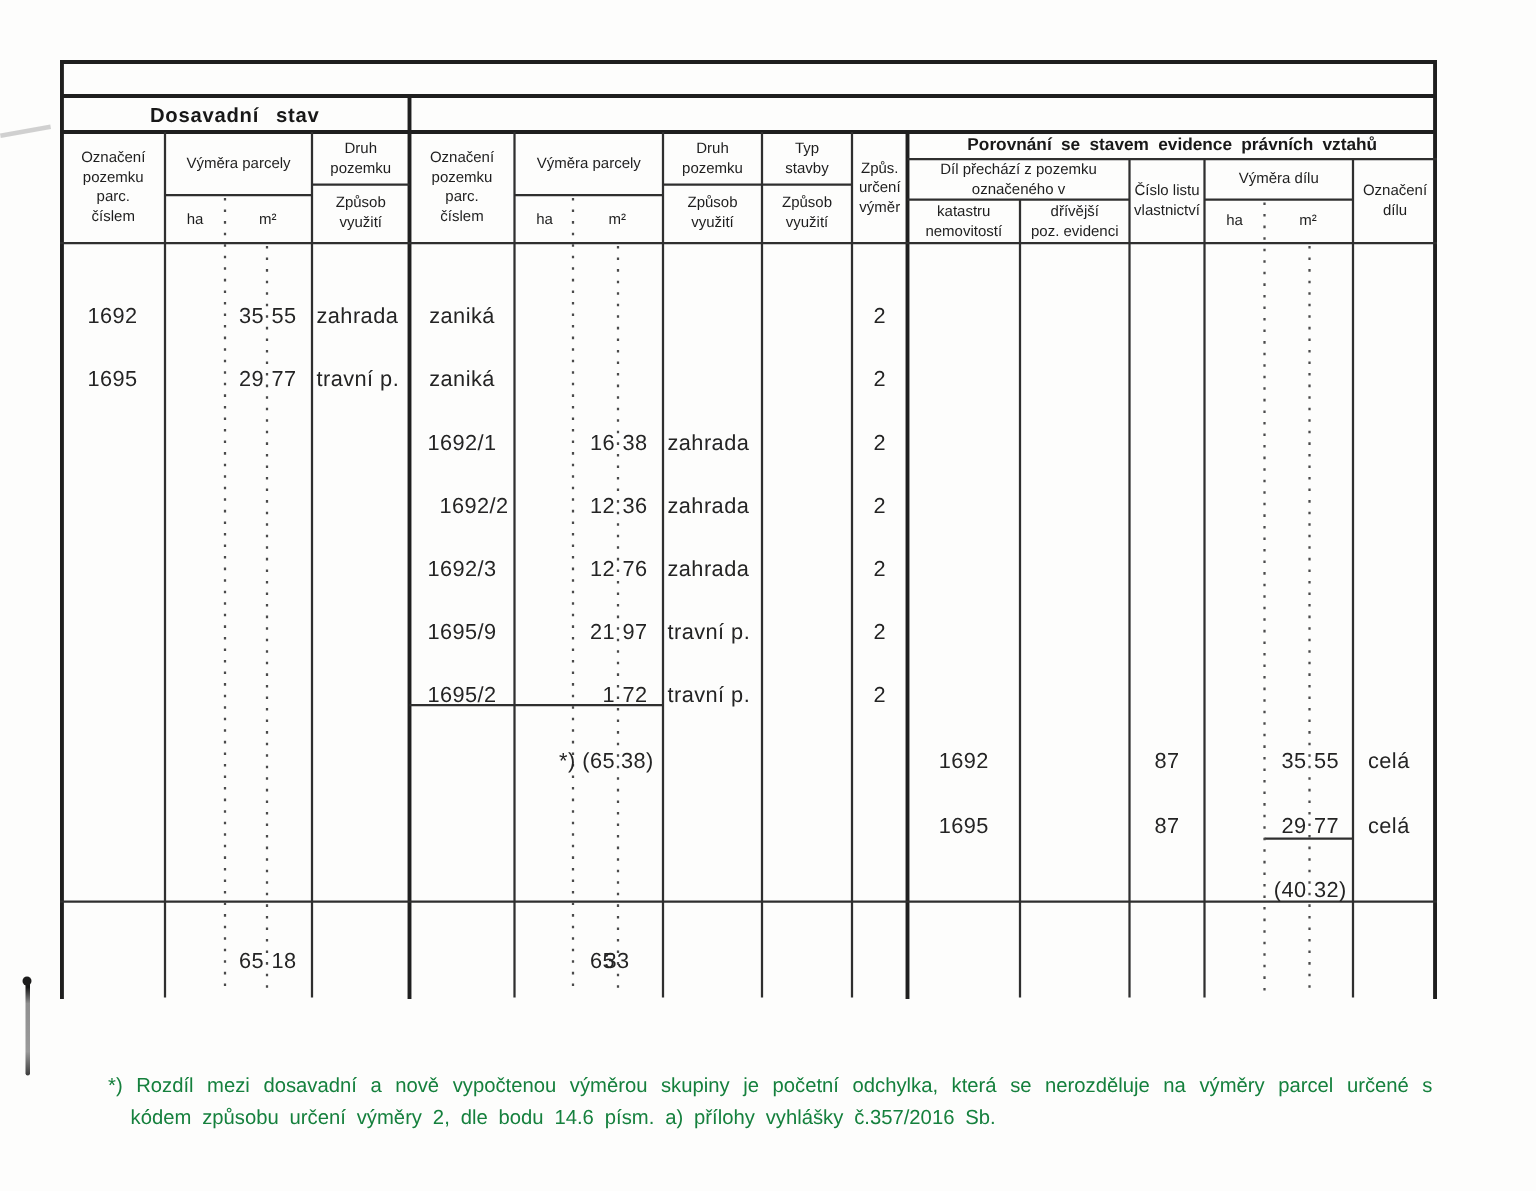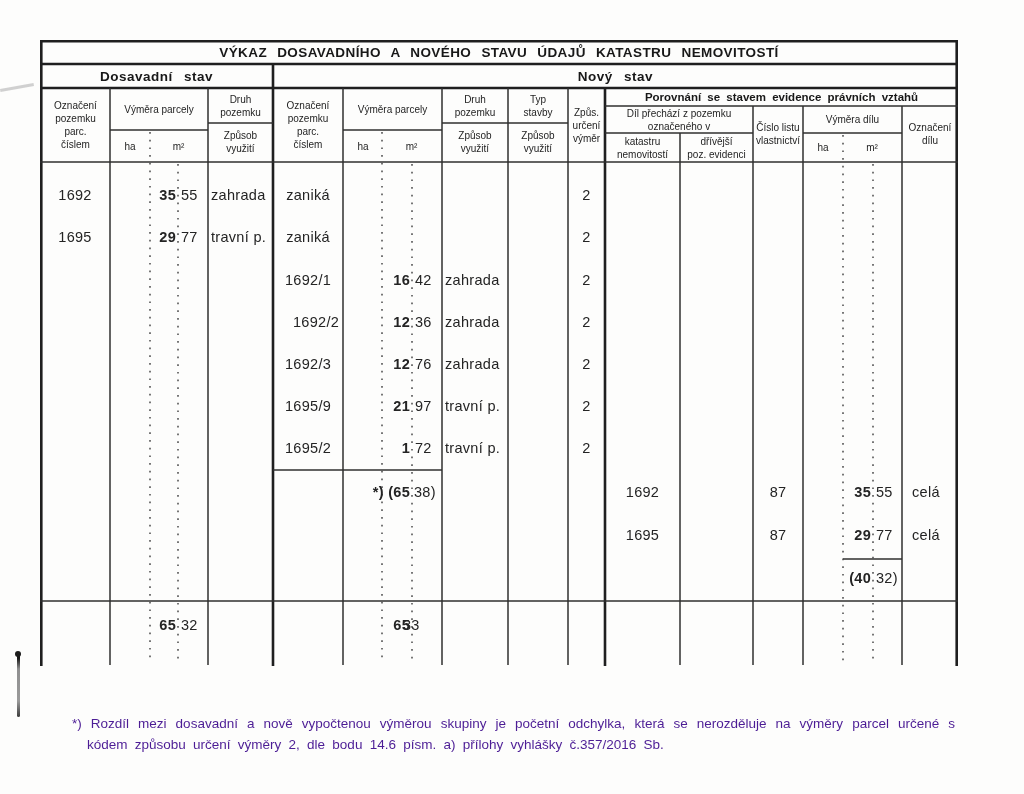--- a/index.html
+++ b/index.html
@@ -5,25 +5,25 @@
   html,body{margin:0;padding:0;background:#ffffff;}
   .sheet{position:relative;width:1024px;height:794px;background:#fdfdfc;
          font-family:"Liberation Sans",sans-serif;color:#2b2b2b;overflow:hidden;}
   .tbl{position:absolute;left:40px;top:40px;width:918px;height:650px;}
   .grid{position:absolute;left:0;top:0;}
   .cell{position:absolute;display:flex;align-items:center;justify-content:center;text-align:center;}
   .hdr{font-size:10px;line-height:1.3;white-space:pre-line;color:#1e1e1e;}
   .title{font-size:13.5px;font-weight:bold;word-spacing:6px;letter-spacing:.4px;color:#181818;}
   .sec{font-size:13.5px;font-weight:bold;word-spacing:7px;letter-spacing:.5px;color:#181818;}
   .cmp{font-size:11.5px;font-weight:bold;word-spacing:3px;color:#181818;}
-  .dat{font-size:14.5px;letter-spacing:.3px;color:#242424;}
-  .r{justify-content:flex-end;text-align:center;font-weight:bold;}
+  .dat{font-size:14.5px;letter-spacing:.3px;color:#242424;margin-top:16px;}
+  .r{justify-content:flex-end;text-align:center;}
   .l{justify-content:flex-start;text-align:left;}
   .foot{position:absolute;left:72px;top:699px;width:868px;font-size:13.5px;line-height:1.6;
-        text-align:justify;word-spacing:3.5px;padding-left:15px;text-indent:-15px;color:#4c1d95;}
+        text-align:justify;word-spacing:3.5px;padding-left:15px;text-indent:-15px;color:#15803d;}
   .pin{position:absolute;left:17px;top:653px;width:3px;height:64px;border-radius:2px;
        background:linear-gradient(#161616 0 8%,#8f8f8f 25%,#9a9a9a 75%,#3c3c3c 100%);}
   .pin-dot{position:absolute;left:15px;top:651px;width:6px;height:6px;border-radius:50%;background:#1c1c1c;}
   .streak{position:absolute;left:0px;top:86px;width:34px;height:3px;background:#b9b9b9;
           opacity:.65;transform:rotate(-10deg);}
 </style>
 </head>
 <body>
 
 <div class="sheet">
@@ -73,23 +73,21 @@
       <g stroke="#4a4a4a" stroke-width="1.5" stroke-dasharray="1.7,6" fill="none">
         <line x1="110" y1="92" x2="110" y2="622"></line>
         <line x1="138" y1="124" x2="138" y2="622"></line>
         <line x1="342" y1="92" x2="342" y2="622"></line>
         <line x1="372" y1="124" x2="372" y2="622"></line>
         <line x1="803" y1="95" x2="803" y2="622"></line>
         <line x1="833" y1="124" x2="833" y2="622"></line>
       </g>
     </svg>
 
-    <div class="cell title" style="left:0;top:2px;width:918px;height:20px">VÝKAZ DOSAVADNÍHO A NOVÉHO STAVU ÚDAJŮ KATASTRU NEMOVITOSTÍ</div>
     <div class="cell sec" style="left:0;top:26px;width:233px;height:20px">Dosavadní stav</div>
-    <div class="cell sec" style="left:233px;top:26px;width:685px;height:20px">Nový stav</div>
 
     <div class="cell hdr" style="left:1px;top:50px;width:69px;height:70px">Označení
 pozemku
 parc.
 číslem</div>
     <div class="cell hdr" style="left:71px;top:50px;width:96px;height:38px">Výměra parcely</div>
     <div class="cell hdr" style="left:71px;top:92px;width:38px;height:28px">ha</div>
     <div class="cell hdr" style="left:110px;top:92px;width:57px;height:28px">m²</div>
     <div class="cell hdr" style="left:169px;top:50px;width:63px;height:32px">Druh
 pozemku</div>
@@ -141,21 +139,21 @@
     <div class="cell dat l" style="left:171px;top:186px;width:62px;height:22px">travní p.</div>
 
     <div class="cell dat" style="left:233px;top:144px;width:70px;height:22px">zaniká</div>
     <div class="cell dat" style="left:528px;top:144px;width:37px;height:22px">2</div>
 
     <div class="cell dat" style="left:233px;top:186px;width:70px;height:22px">zaniká</div>
     <div class="cell dat" style="left:528px;top:186px;width:37px;height:22px">2</div>
 
     <div class="cell dat" style="left:233px;top:229px;width:70px;height:22px">1692/1</div>
     <div class="cell dat r" style="left:303px;top:229px;width:67px;height:22px">16</div>
-    <div class="cell dat l" style="left:375px;top:229px;width:27px;height:22px">42</div>
+    <div class="cell dat l" style="left:375px;top:229px;width:27px;height:22px">38</div>
     <div class="cell dat l" style="left:405px;top:229px;width:62px;height:22px">zahrada</div>
     <div class="cell dat" style="left:528px;top:229px;width:37px;height:22px">2</div>
 
     <div class="cell dat" style="left:233px;top:271px;width:86px;height:22px">1692/2</div>
     <div class="cell dat r" style="left:303px;top:271px;width:67px;height:22px">12</div>
     <div class="cell dat l" style="left:375px;top:271px;width:27px;height:22px">36</div>
     <div class="cell dat l" style="left:405px;top:271px;width:62px;height:22px">zahrada</div>
     <div class="cell dat" style="left:528px;top:271px;width:37px;height:22px">2</div>
 
     <div class="cell dat" style="left:233px;top:313px;width:70px;height:22px">1692/3</div>
@@ -188,21 +186,21 @@
     <div class="cell dat" style="left:565px;top:484px;width:75px;height:22px">1695</div>
     <div class="cell dat" style="left:713px;top:484px;width:50px;height:22px">87</div>
     <div class="cell dat r" style="left:763px;top:484px;width:68px;height:22px">29</div>
     <div class="cell dat l" style="left:836px;top:484px;width:26px;height:22px">77</div>
     <div class="cell dat l" style="left:872px;top:484px;width:46px;height:22px">celá</div>
 
     <div class="cell dat r" style="left:763px;top:527px;width:68px;height:22px">(40</div>
     <div class="cell dat l" style="left:836px;top:527px;width:30px;height:22px">32)</div>
 
     <div class="cell dat r" style="left:70px;top:574px;width:66px;height:22px">65</div>
-    <div class="cell dat l" style="left:141px;top:574px;width:27px;height:22px">32</div>
+    <div class="cell dat l" style="left:141px;top:574px;width:27px;height:22px">18</div>
     <div class="cell dat r" style="left:303px;top:574px;width:67px;height:22px">65</div>
     <div class="cell dat l" style="left:363px;top:574px;width:27px;height:22px">33</div>
 
   </div>
 
   <p class="foot">*) Rozdíl mezi dosavadní a nově vypočtenou výměrou skupiny je početní odchylka, která se nerozděluje na výměry parcel určené s kódem způsobu určení výměry 2, dle bodu 14.6 písm. a) přílohy vyhlášky č.357/2016 Sb.</p>
 
 </div>
 
 </body></html>

